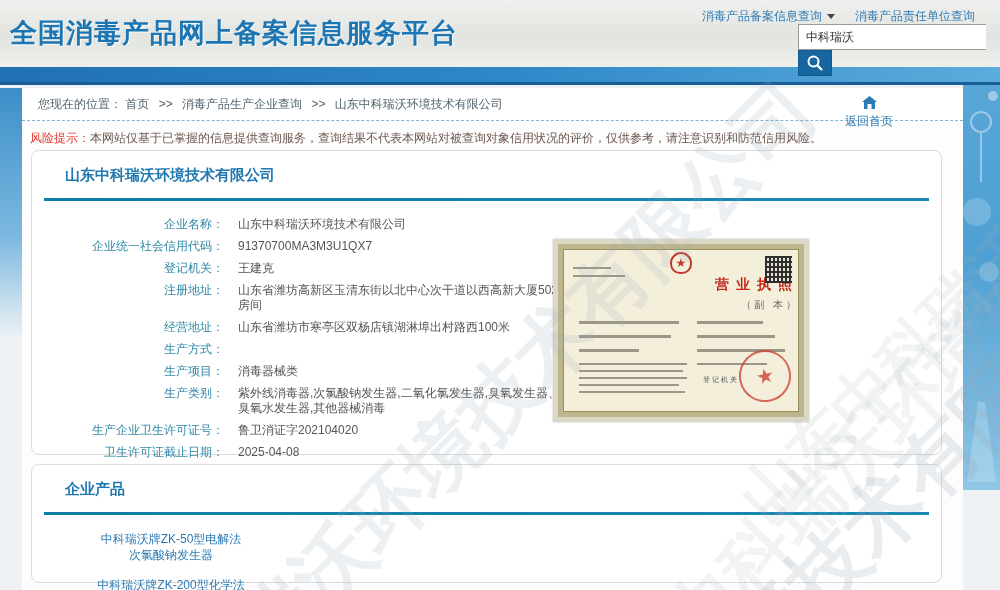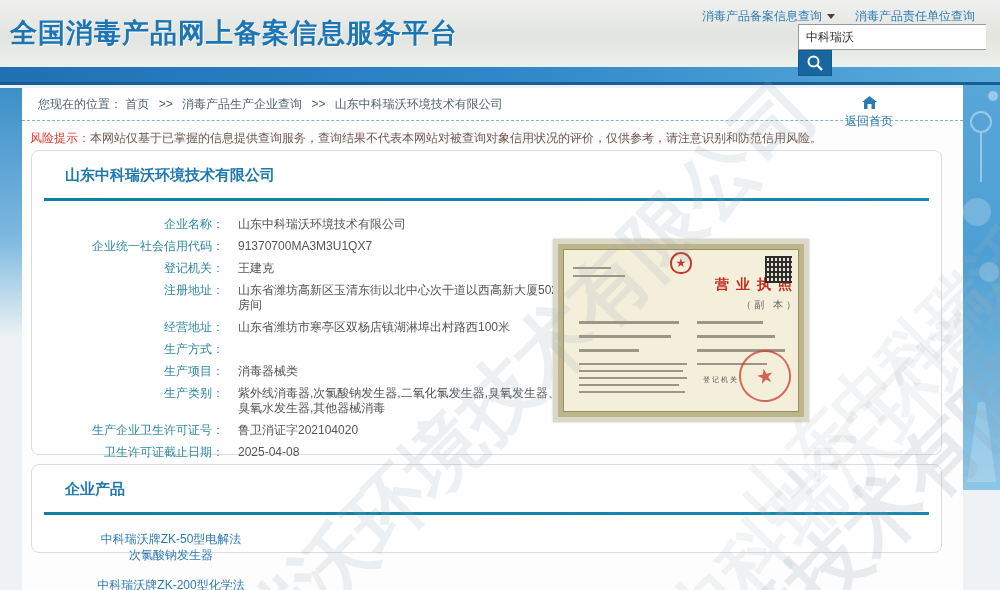--- a/index.html
+++ b/index.html
@@ -48,21 +48,21 @@
 
   
   .risk { position:absolute; top:130px; left:30px; z-index:2; font-size:12px; line-height:16px; }
   .risk-label { color:#e4392d; }
   .risk-text { color:#6d584e; }
 
   
   .card { position:absolute; left:31px; width:911px; background:#fff; border:1px solid #dcdcdc;
     border-radius:8px; z-index:2; }
   .card1 { top:150px; height:305px; }
-  .card2 { top:464px; height:89px; }
+  .card2 { top:464px; height:119px; }
   .card-title { padding:15px 0 0 33px; font-size:15px; font-weight:bold; color:#1f78b0; }
   .underline { height:3px; background:linear-gradient(90deg,#0e7fa4,#1a87b4); margin:13px 12px 0 12px; }
 
   
   .fields { margin-top:16px; }
   .frow { display:flex; margin-bottom:7px; font-size:12px; line-height:15px; }
   .flabel { width:192px; text-align:right; color:#2f87a5; flex-shrink:0; }
   .fvalue { margin-left:14px; color:#555; max-width:332px; }
 
   

